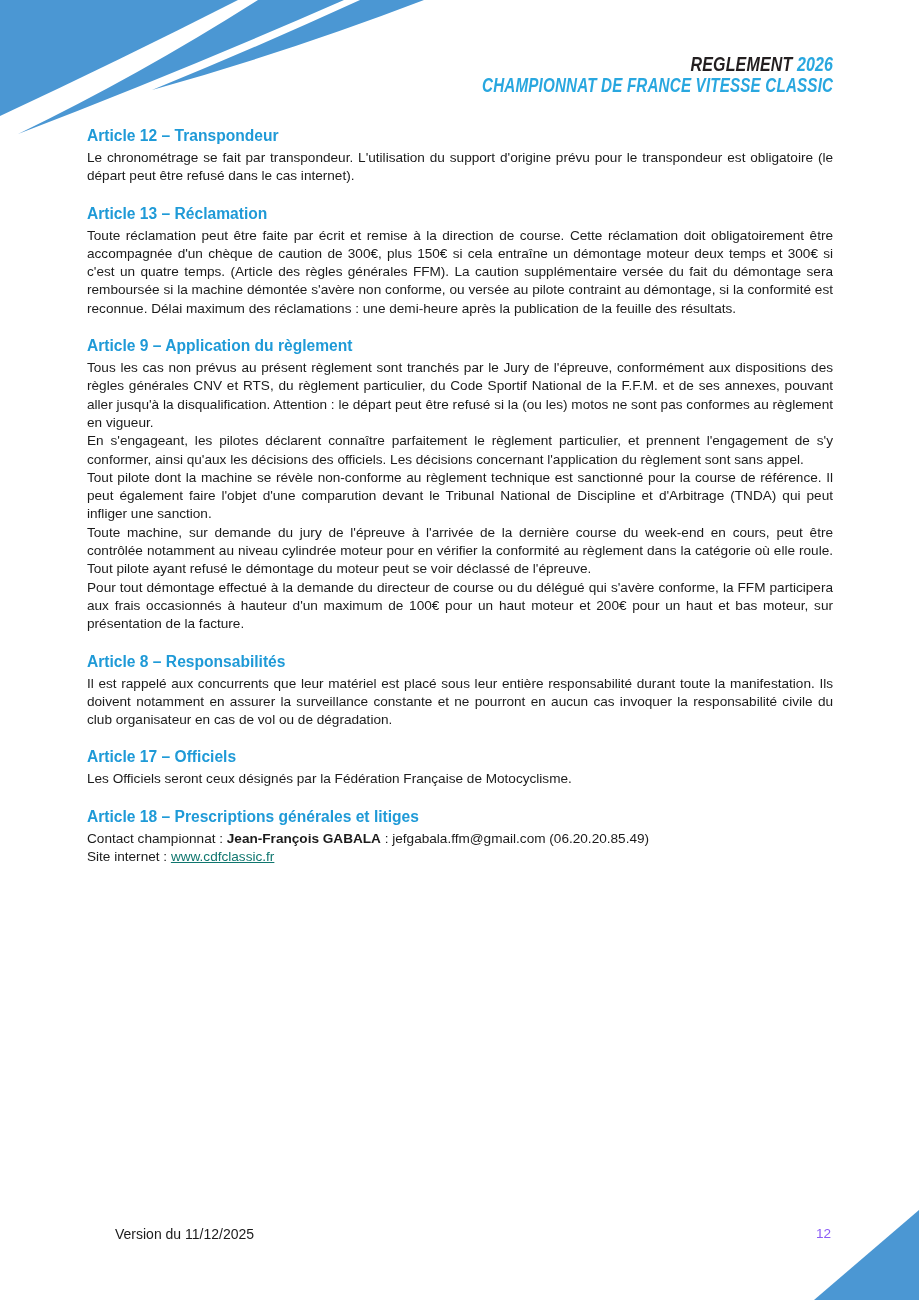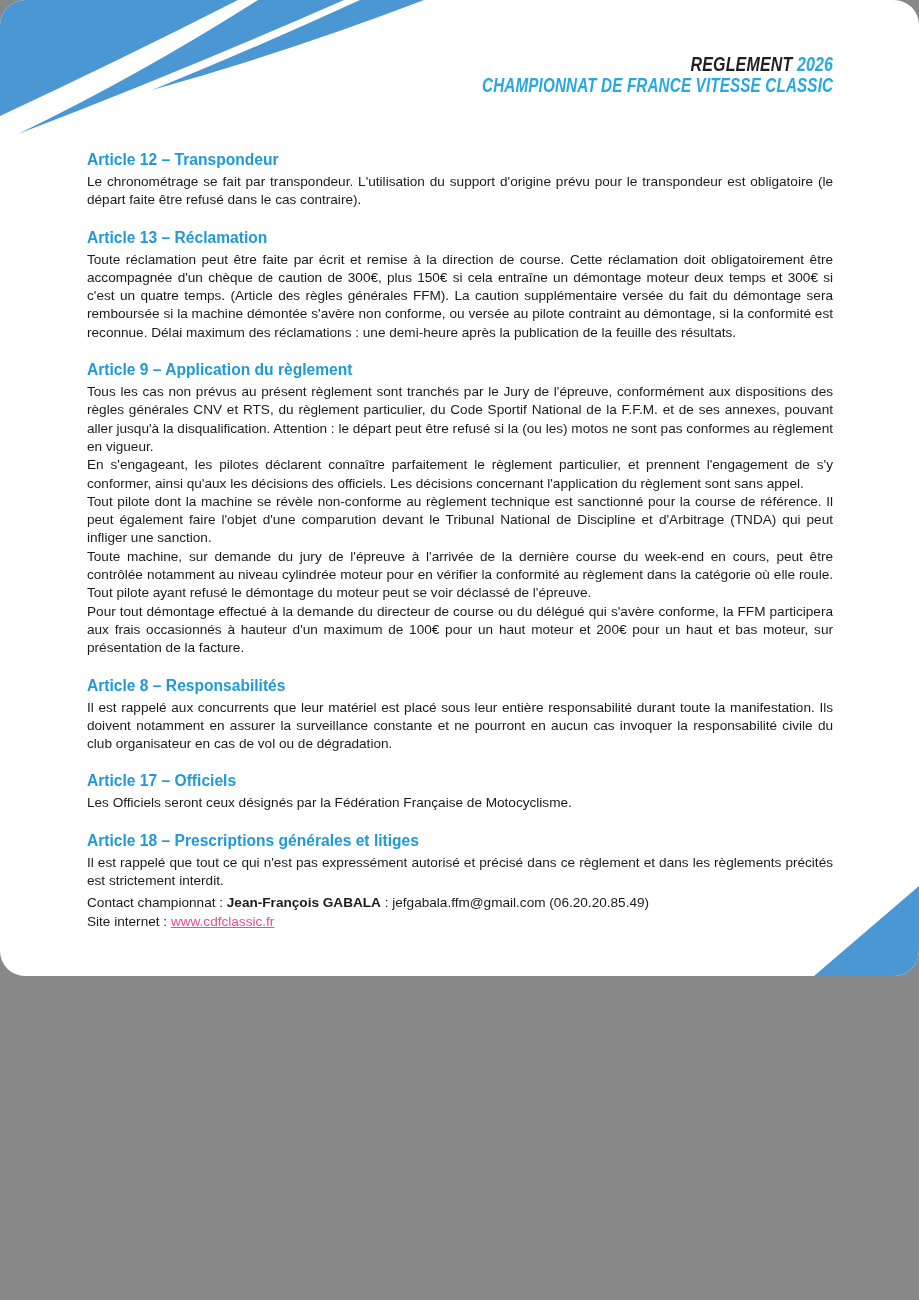--- a/index.html
+++ b/index.html
@@ -1,64 +1,63 @@
 <!DOCTYPE html>
 <html lang="fr"><head>
 <meta charset="utf-8">
 <style>
   html,body{margin:0;padding:0;background:#888;}
   .page{
     position:relative;
-    width:919px;height:976px;
+    width:919px;height:1300px;
     background:#ffffff;
     overflow:hidden;
     font-family:"Liberation Sans", sans-serif;
-    border-radius:25px;
     -webkit-font-smoothing:antialiased;
   }
   
   .swoosh{position:absolute;top:0;left:0;width:500px;height:145px;}
   
   .corner{position:absolute;right:0;bottom:0;width:105px;height:90px;}
   
   .titleblock{
     position:absolute;top:52px;right:86px;
     text-align:right;
     font-style:italic;font-weight:bold;
     white-space:nowrap;
   }
   .titleline{display:block;transform:scaleX(0.78);transform-origin:100% 50%;}
   .titleline.l1{font-size:20.5px;line-height:23px;letter-spacing:.2px;color:#231f20;}
   .titleline.l1 .year{color:#29a7df;}
   .titleline.l2{font-size:19.5px;line-height:21px;letter-spacing:.2px;color:#29a7df;}
   
   .content{
-    position:absolute;left:87px;top:151px;width:746px;
+    position:absolute;left:87px;top:127px;width:746px;
     color:#1b1b1b;
     font-size:13.6px;line-height:18.3px;
   }
   .content h2{
     margin:19px 0 4px 0;
     font-size:15.6px;line-height:18px;
     font-weight:bold;color:#1f9ad7;
   }
   .content section:first-child h2{margin-top:0;}
   .content p{margin:0;text-align:justify;}
   .contact{margin-top:4px;}
   .contact p{text-align:left;}
   .contact b{font-weight:bold;}
-  .contact a{color:#ec4899;text-decoration:underline;cursor:pointer;}
+  .contact a{color:#0f766e;text-decoration:underline;cursor:pointer;}
   
   .footer-version{
     position:absolute;left:115px;top:1226px;
     font-size:14px;color:#1b1b1b;
   }
   .footer-page{
     position:absolute;right:88px;top:1226px;
-    font-size:13.6px;color:#15803d;margin-left:39px;
+    font-size:13.6px;color:#8b5cf6;margin-left:39px;
   }
 </style>
 </head>
 <body>
 
 <div class="page">
 
   <svg class="swoosh" viewBox="0 0 500 145" aria-hidden="true">
     <path d="M0,0 L238,0 Q120,60 0,116 Z" fill="#4b97d3"></path>
     <path d="M258,0 Q140,75 18,134 Q180,72 344,0 Z" fill="#4b97d3"></path>
@@ -67,21 +66,21 @@
 
   <div class="titleblock">
     <span class="titleline l1"><span>REGLEMENT</span>&nbsp;<span class="year">2026</span></span>
     <span class="titleline l2">CHAMPIONNAT DE FRANCE VITESSE CLASSIC</span>
   </div>
 
   <div class="content">
 
     <section>
       <h2>Article 12 – Transpondeur</h2>
-      <p>Le chronométrage se fait par transpondeur. L'utilisation du support d'origine prévu pour le transpondeur est obligatoire (le départ faite être refusé dans le cas contraire).</p>
+      <p>Le chronométrage se fait par transpondeur. L'utilisation du support d'origine prévu pour le transpondeur est obligatoire (le départ peut être refusé dans le cas internet).</p>
     </section>
 
     <section>
       <h2>Article 13 – Réclamation</h2>
       <p>Toute réclamation peut être faite par écrit et remise à la direction de course. Cette réclamation doit obligatoirement être accompagnée d'un chèque de caution de 300€, plus 150€ si cela entraîne un démontage moteur deux temps et 300€ si c'est un quatre temps. (Article des règles générales FFM). La caution supplémentaire versée du fait du démontage sera remboursée si la machine démontée s'avère non conforme, ou versée au pilote contraint au démontage, si la conformité est reconnue. Délai maximum des réclamations : une demi-heure après la publication de la feuille des résultats.</p>
     </section>
 
     <section>
       <h2>Article 9 – Application du règlement</h2>
       <p>Tous les cas non prévus au présent règlement sont tranchés par le Jury de l'épreuve, conformément aux dispositions des règles générales CNV et RTS, du règlement particulier, du Code Sportif National de la F.F.M. et de ses annexes, pouvant aller jusqu'à la disqualification. Attention : le départ peut être refusé si la (ou les) motos ne sont pas conformes au règlement en vigueur.</p>
@@ -99,21 +98,20 @@
       <p>Il est rappelé aux concurrents que leur matériel est placé sous leur entière responsabilité durant toute la manifestation. Ils doivent notamment en assurer la surveillance constante et ne pourront en aucun cas invoquer la responsabilité civile du club organisateur en cas de vol ou de dégradation.</p>
     </section>
 
     <section>
       <h2>Article 17 – Officiels</h2>
       <p>Les Officiels seront ceux désignés par la Fédération Française de Motocyclisme.</p>
     </section>
 
     <section>
       <h2>Article 18 – Prescriptions générales et litiges</h2>
-      <p>Il est rappelé que tout ce qui n'est pas expressément autorisé et précisé dans ce règlement et dans les règlements précités est strictement interdit.</p>
     </section>
 
     <div class="contact">
       <p><span>Contact championnat : </span><b>Jean-François GABALA</b><span> : jefgabala.ffm@gmail.com (06.20.20.85.49)</span></p>
       <p><span>Site internet : </span><a>www.cdfclassic.fr</a></p>
     </div>
 
   </div>
 
   <div class="footer-version">Version du 11/12/2025</div>

